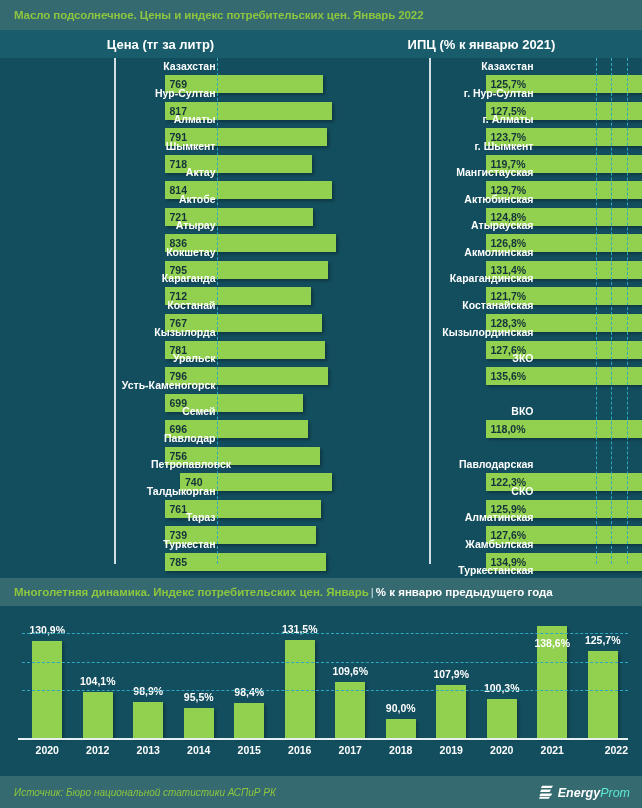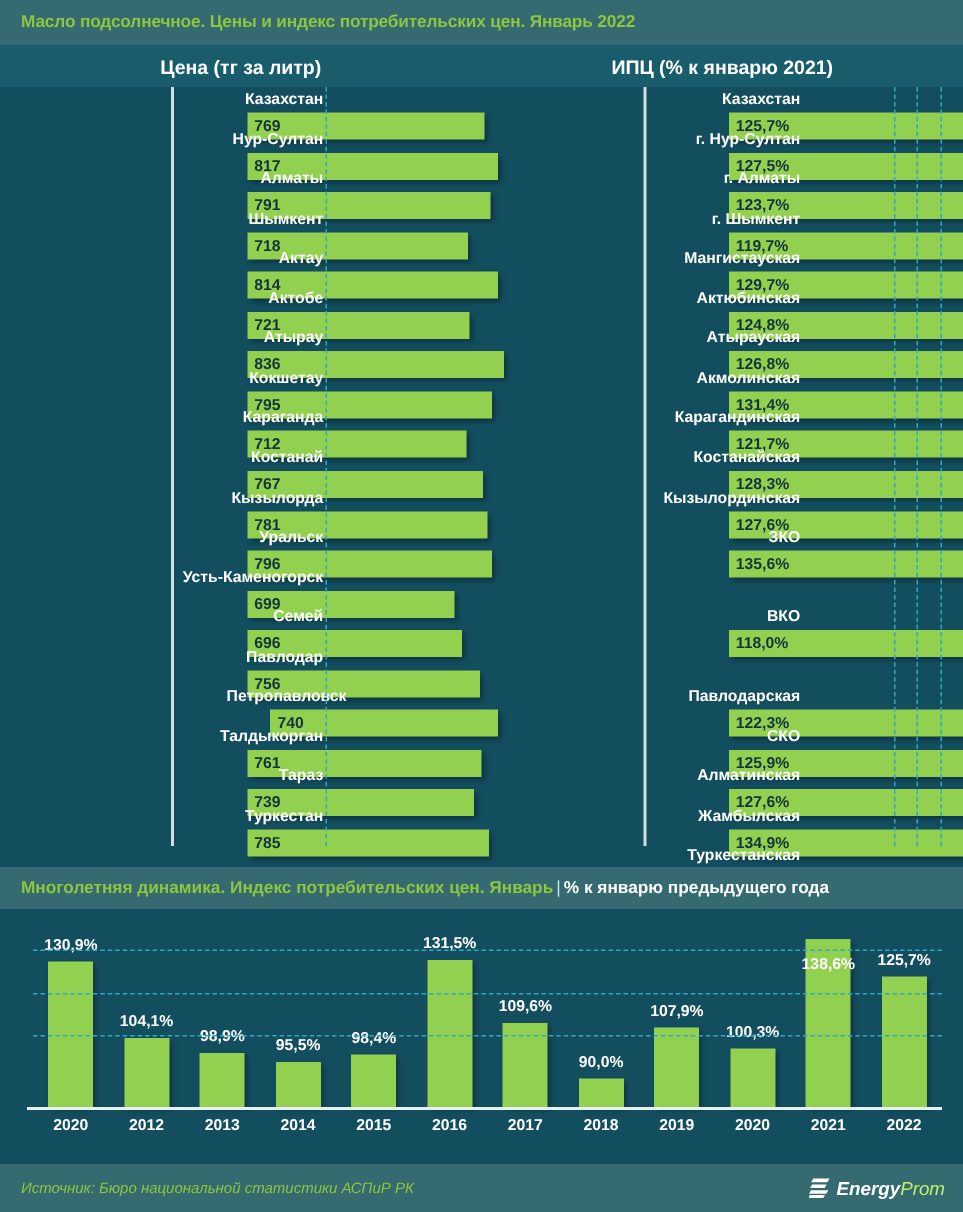--- a/index.html
+++ b/index.html
@@ -131,21 +131,21 @@
   .source-text {
     color: #8dc63f; font-size: 10px; font-style: italic; padding-left: 14px;
   }
   .logo {
     position: absolute; right: 12px; top: 50%; transform: translateY(-50%);
     display: flex; align-items: center; gap: 4px;
   }
   .logo-mark { display: block; }
   .logo-text { font-size: 12.5px; font-weight: bold; font-style: italic; }
   .logo-text .a { color: #ffffff; }
-  .logo-text .b { color: #bef264; font-weight: normal; }
+  .logo-text .b { color: #5eead4; font-weight: normal; }
 </style>
 </head>
 <body>
 
 <div id="root">
 
   <div class="title-band">
     <div class="title-text">Масло подсолнечное. Цены и индекс потребительских цен. Январь 2022</div>
   </div>
 
@@ -543,21 +543,21 @@
         <div class="x-label" style="left: 8.33333%; width: 8.33333%;">2012</div>
         <div class="x-label" style="left: 16.6667%; width: 8.33333%;">2013</div>
         <div class="x-label" style="left: 25%; width: 8.33333%;">2014</div>
         <div class="x-label" style="left: 33.3333%; width: 8.33333%;">2015</div>
         <div class="x-label" style="left: 41.6667%; width: 8.33333%;">2016</div>
         <div class="x-label" style="left: 50%; width: 8.33333%;">2017</div>
         <div class="x-label" style="left: 58.3333%; width: 8.33333%;">2018</div>
         <div class="x-label" style="left: 66.6667%; width: 8.33333%;">2019</div>
         <div class="x-label" style="left: 75%; width: 8.33333%;">2020</div>
         <div class="x-label" style="left: 83.3333%; width: 8.33333%;">2021</div>
-        <div class="x-label" style="left: 91.6667%; width: 8.33333%;">2022</div>
+        <div class="x-label" style="left: 91.6667%; width: 8.33333%; text-align: right;">2022</div>
       </div>
   </div>
 
   <div class="footer">
     <div class="source-text">Источник: Бюро национальной статистики АСПиР РК</div>
     <div class="logo">
       <svg class="logo-mark" width="15" height="15" viewBox="0 0 15 15">
         <polygon points="3.2,1.2 14,1.2 12.6,3.6 1.8,3.6" fill="#ffffff"></polygon>
         <polygon points="2.4,5.1 12,5.1 10.7,7.5 1.1,7.5" fill="#ffffff"></polygon>
         <polygon points="1.6,9.0 13.2,9.0 11.9,11.4 0.3,11.4" fill="#ffffff"></polygon>

